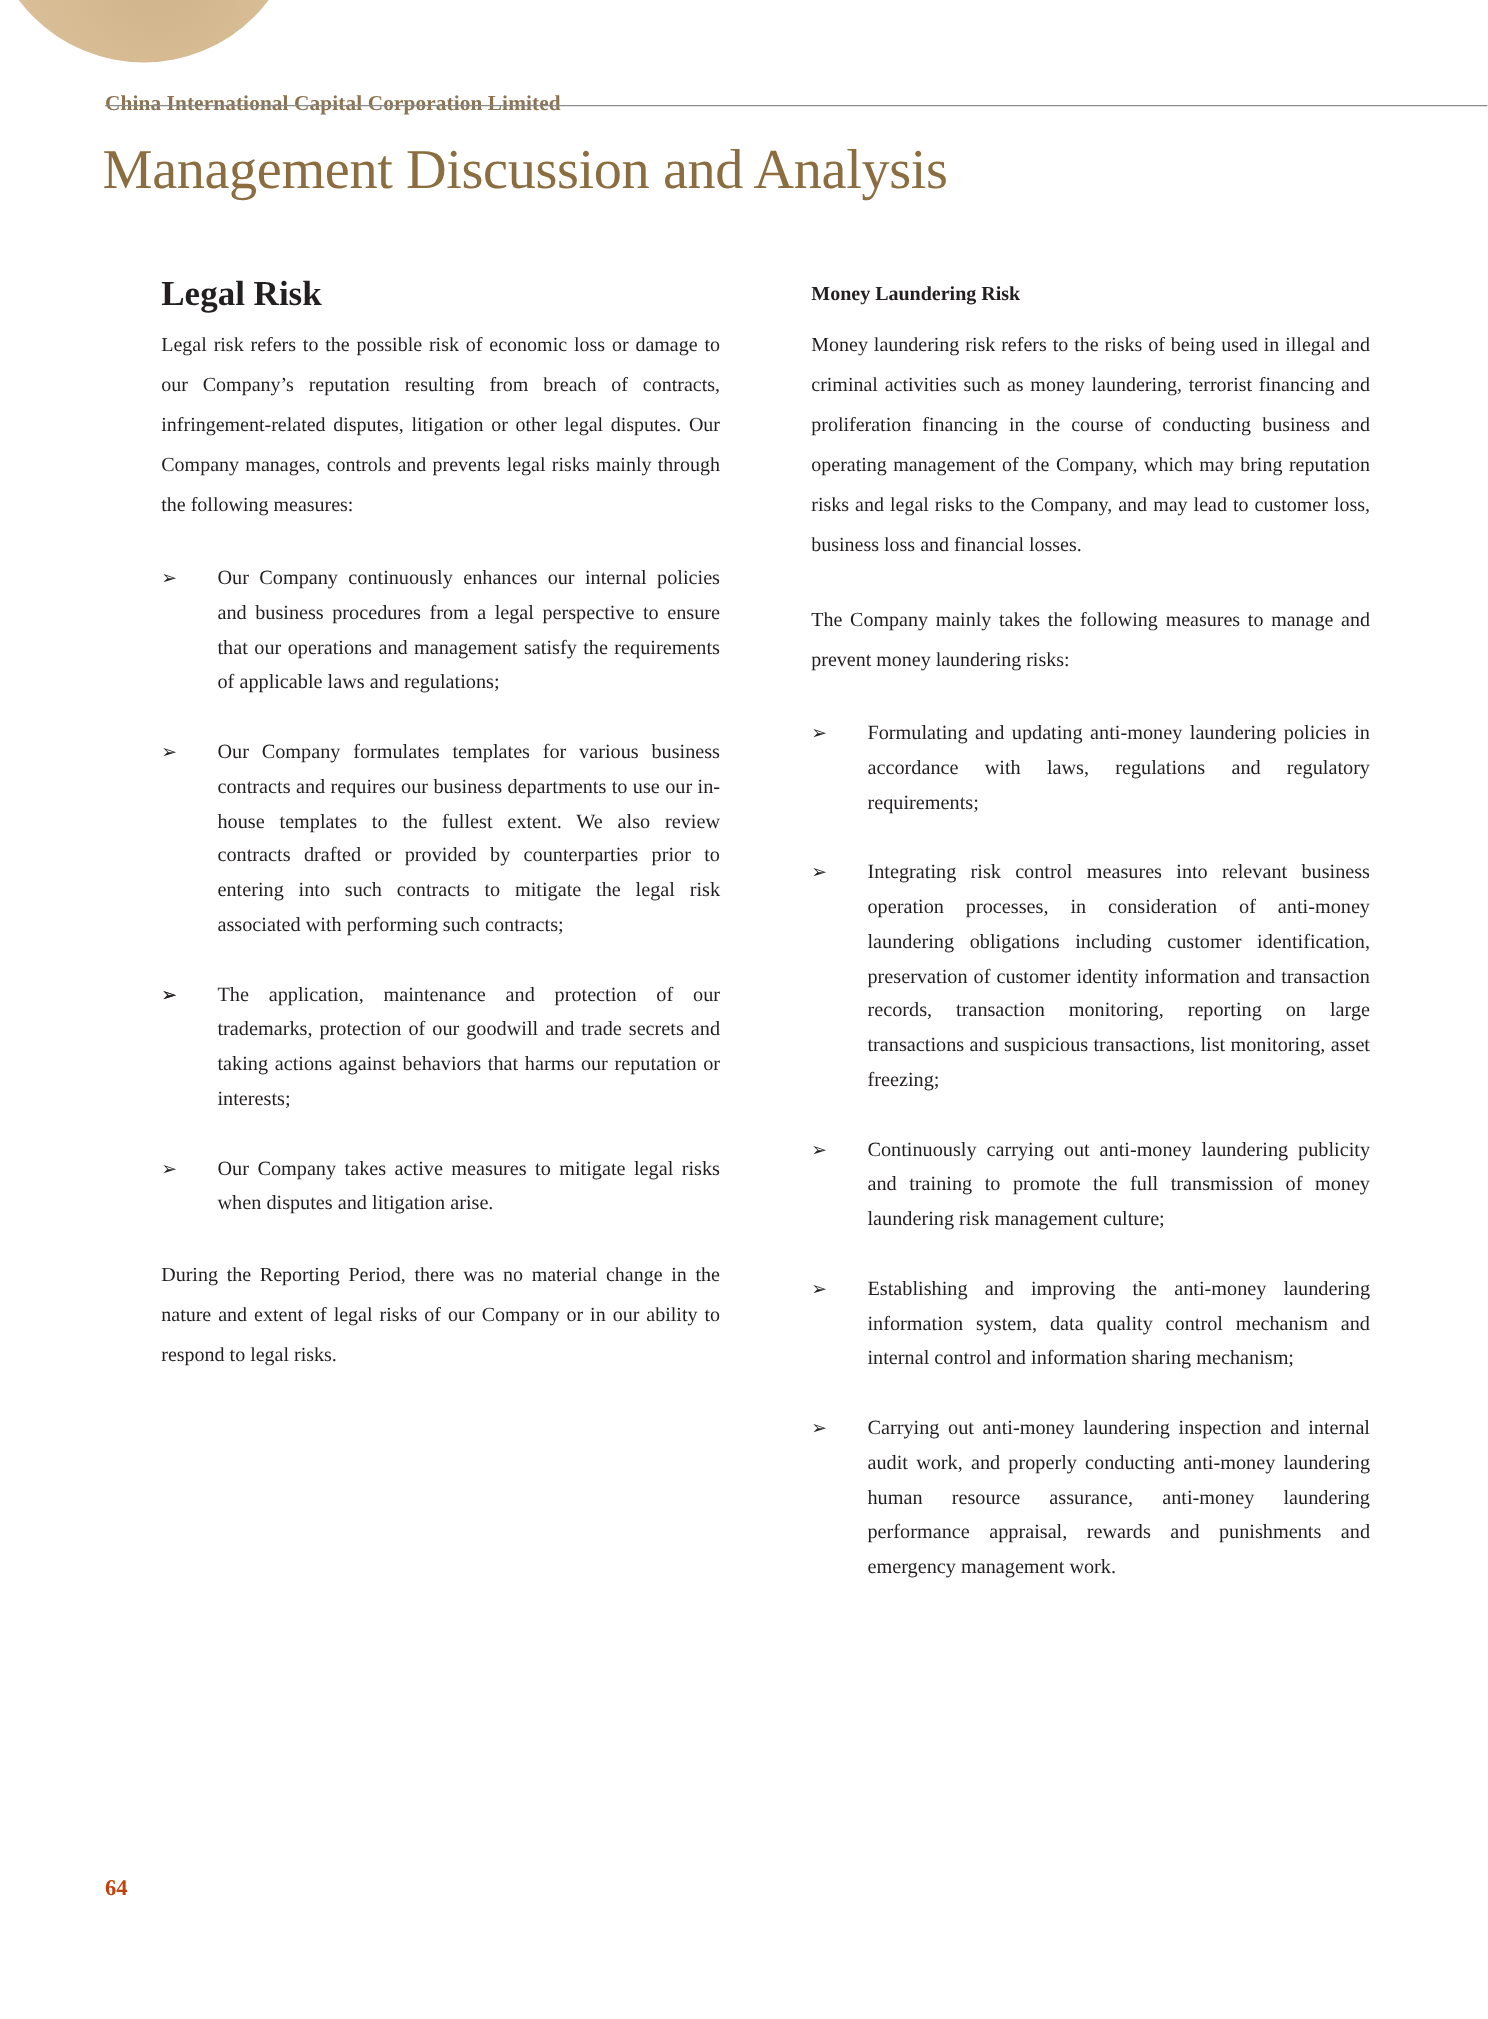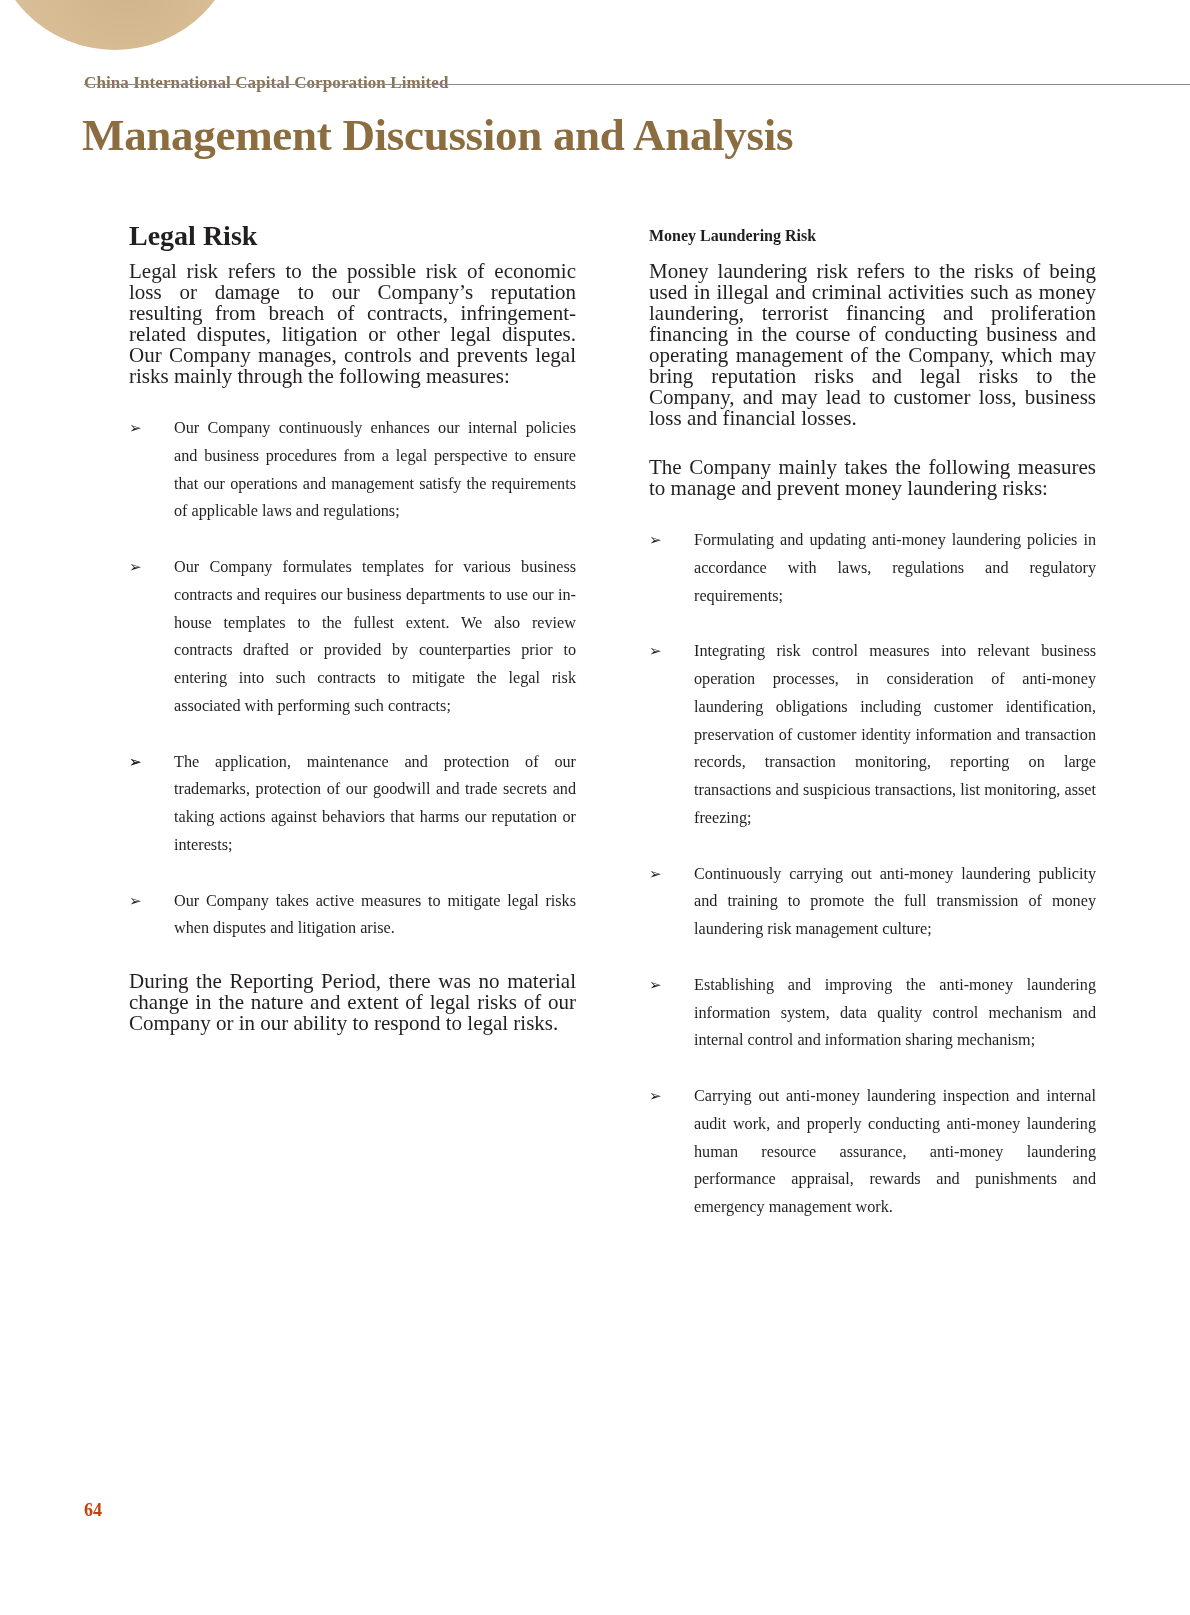--- a/index.html
+++ b/index.html
@@ -41,21 +41,21 @@
       right: 0;
       height: 0;
       border-top: 1.5px solid #8c8c8c;
     }
     .page-title {
       position: absolute;
       left: 82px;
       top: 108px;
       margin: 0;
       font-size: 45px;
-      font-weight: bold;
+      font-weight: normal;
       color: #8b6d3f;
       letter-spacing: -0.3px;
       line-height: 1.2;
     }
     .column {
       position: absolute;
       top: 222px;
       width: 447px;
     }
     .col-left { left: 129px; }
@@ -65,22 +65,22 @@
       font-size: 28px;
       font-weight: bold;
       color: #231f20;
       line-height: 28px;
     }
     .col-right .section-heading {
       font-size: 16px;
     }
     p.body-text {
       margin: 0 0 28px 0;
-      font-size: 21px;
-      line-height: 21px;
+      font-size: 16px;
+      line-height: 32px;
       text-align: justify;
     }
     ul.bullets {
       list-style: none;
       margin: 0 0 28px 0;
       padding: 0;
     }
     ul.bullets li {
       position: relative;
       padding-left: 45px;

